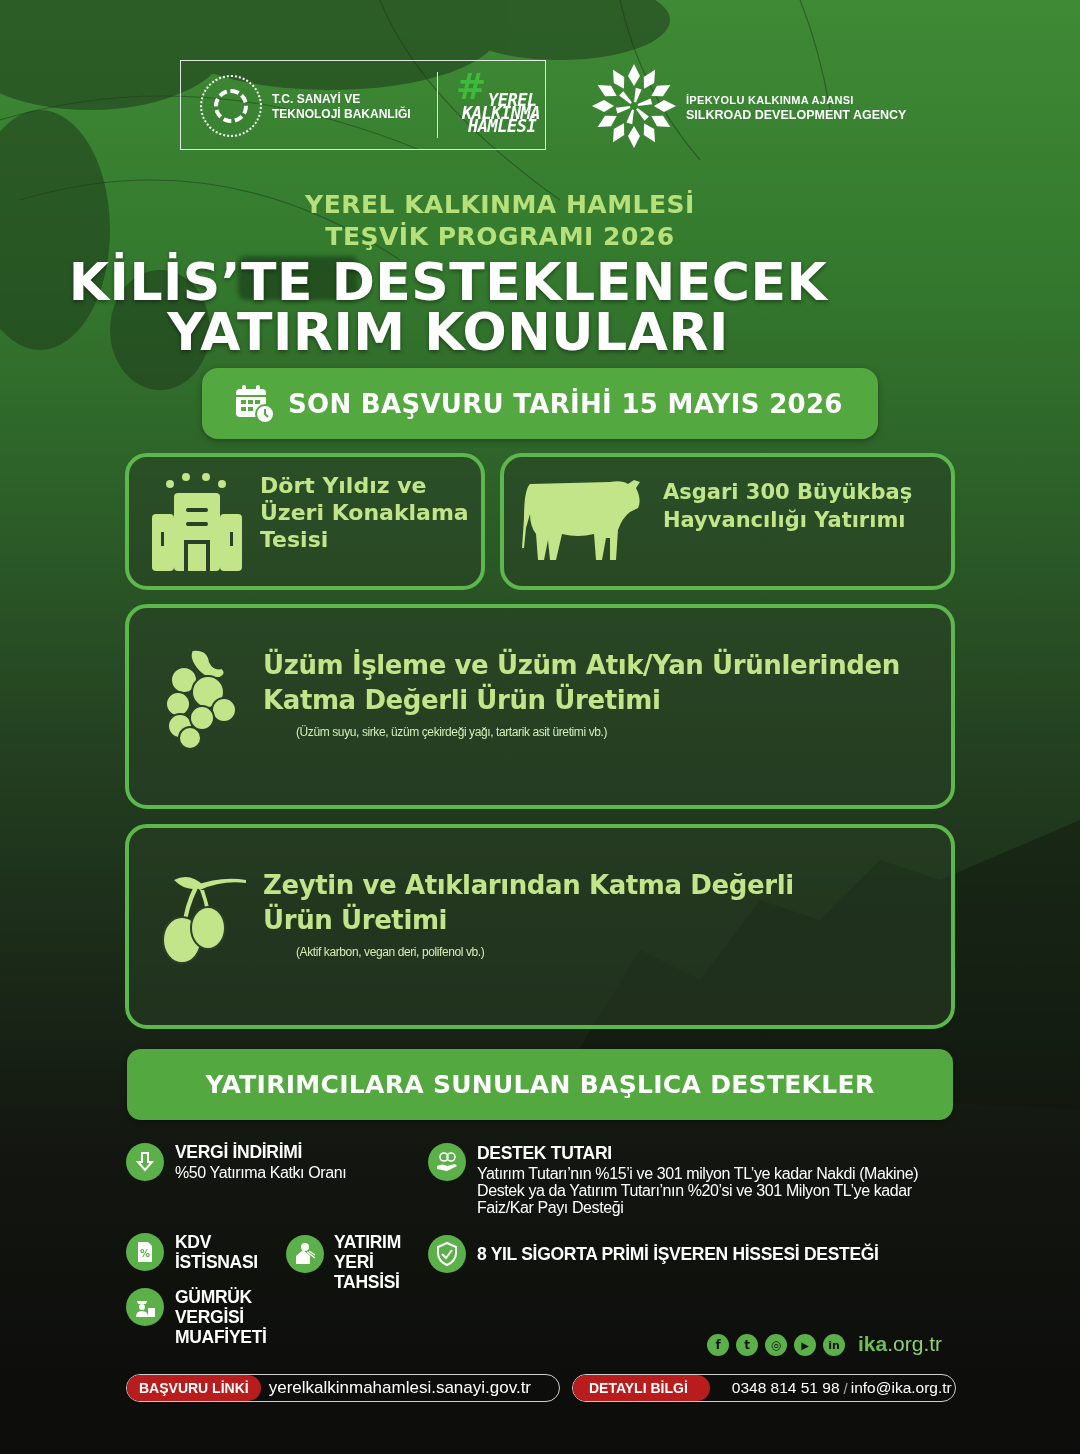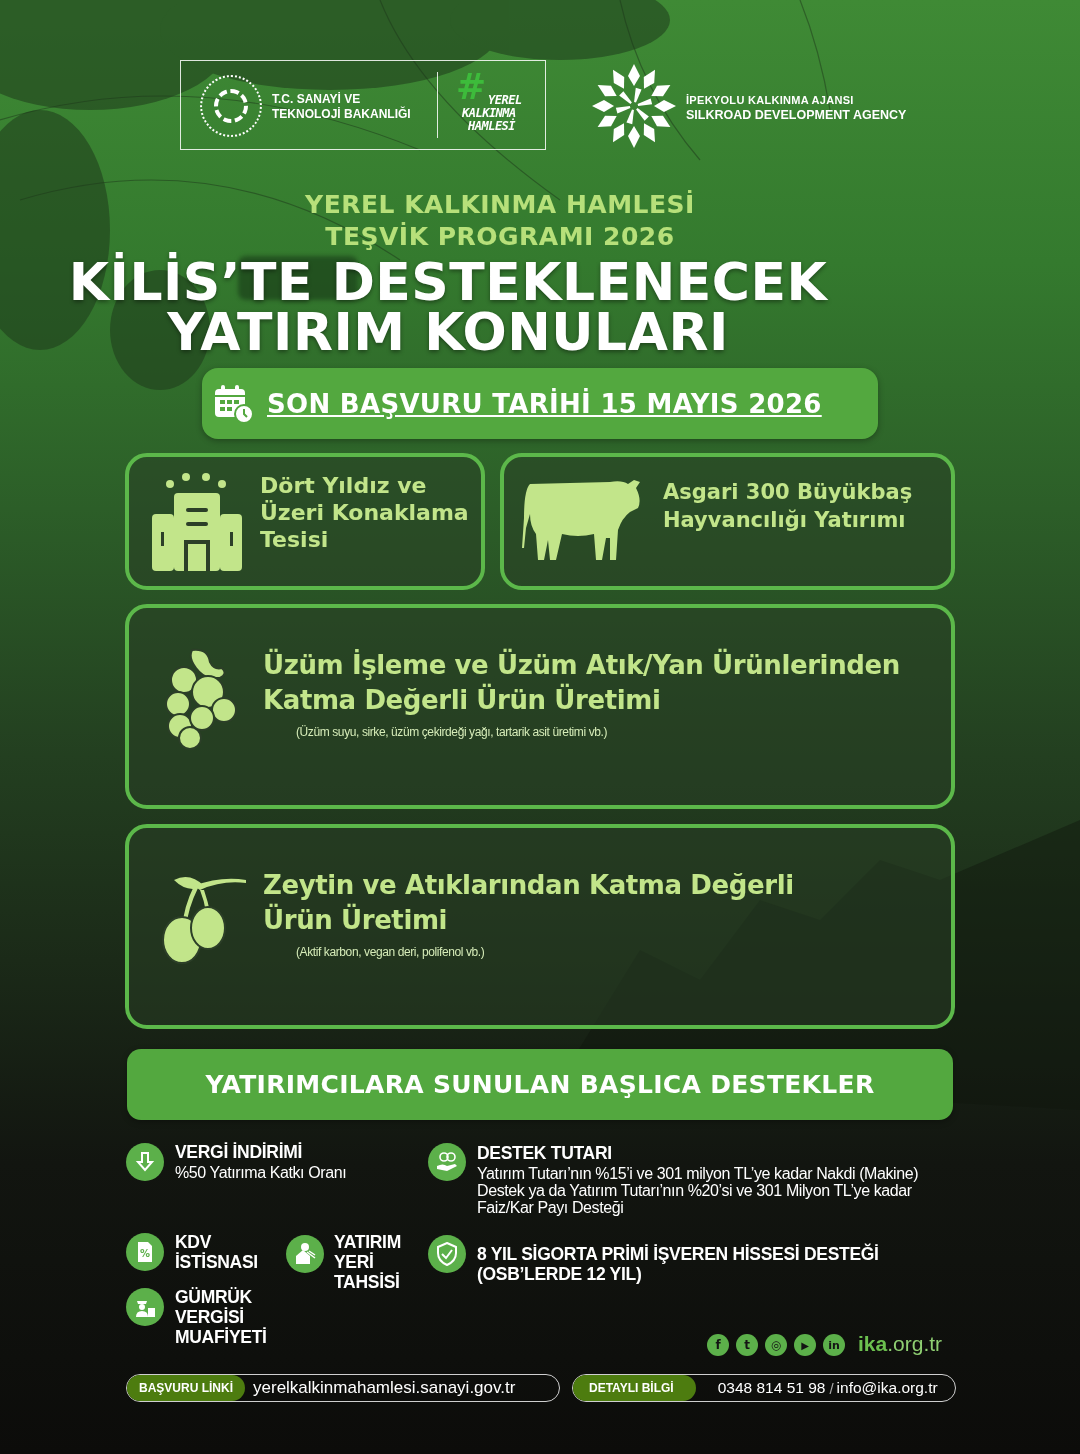--- a/index.html
+++ b/index.html
@@ -23,21 +23,21 @@
     display: flex; align-items: center; justify-content: center;
   }
   .ministry-emblem .gear { width: 34px; height: 34px; border: 4px dashed #fff; border-radius: 50%; }
   .ministry-name {
     position: absolute; left: 272px; top: 92px; font-size: 12px; font-weight: bold; line-height: 15px; color: #fff;
     font-family: "Liberation Sans", sans-serif;
   }
   .header-divider { position: absolute; left: 437px; top: 72px; width: 1px; height: 66px; background: rgba(255,255,255,0.85); }
   .ykh-logo { position: absolute; left: 456px; top: 72px; width: 80px; height: 70px; }
   .ykh-hash { position: absolute; left: 0; top: -6px; font-size: 36px; font-weight: bold; color: #3dbb3b; }
-  .ykh-text { position: absolute; left: 6px; top: 22px; font-size: 12px; font-style: italic; font-weight: bold; line-height: 13px; color: #fff; font-family: "DejaVu Sans Mono", monospace; letter-spacing: -0.5px; }
+  .ykh-text { position: absolute; left: 6px; top: 22px; font-size: 17px; font-style: italic; font-weight: bold; line-height: 13px; color: #fff; font-family: "DejaVu Sans Mono", monospace; letter-spacing: -0.5px; }
   .ika-logo { position: absolute; left: 590px; top: 62px; width: 88px; height: 88px; }
   .ika-name { position: absolute; left: 686px; top: 92px; font-family: "Liberation Sans", sans-serif; color: #fff; }
   .ika-name .l1 { font-size: 11px; font-weight: bold; letter-spacing: 0.3px; line-height: 16px; }
   .ika-name .l2 { font-size: 12.5px; font-weight: bold; line-height: 14px; }
 
   .subtitle {
     position: absolute; left: 0; width: 1000px; text-align: center; color: #b7e07a;
     font-size: 25px; font-weight: bold; letter-spacing: 0.5px; font-family: "DejaVu Sans", sans-serif;
   }
   .main-title {
@@ -45,23 +45,22 @@
     font-size: 52px; font-weight: bold; letter-spacing: 0.5px; font-family: "DejaVu Sans", sans-serif;
     text-shadow: 0 2px 4px rgba(0,0,0,0.4);
   }
   .title-shadow-bar {
     position: absolute; left: 238px; top: 256px; width: 120px; height: 44px;
     background: rgba(20,50,20,0.55); border-radius: 8px; filter: blur(2px);
   }
   .deadline-pill {
     position: absolute; left: 202px; top: 368px; width: 676px; height: 71px;
     background: #53a83f; border-radius: 16px;
-    display: flex; align-items: center; padding-left: 11px;
+    display: flex; align-items: center; padding-left: 32px;
     box-shadow: 0 2px 6px rgba(0,0,0,0.3);
-    text-decoration: underline;
   }
   .deadline-pill .label { margin-left: 12px; font-size: 26px; font-weight: bold; color: #fff; letter-spacing: 0.3px; }
   .card {
     position: absolute; border: 4px solid #5cb84a; border-radius: 22px;
     background: rgba(40,62,36,0.55);
   }
   .card-text { position: absolute; color: #c2e58a; font-weight: bold; font-family: "DejaVu Sans", sans-serif; }
   .card-sub { position: absolute; color: #d6ecb8; font-size: 12px; font-family: Liberation Sans, sans-serif; letter-spacing: -0.4px; margin-left: 32px; }
   .benefits-bar {
     position: absolute; left: 127px; top: 1049px; width: 826px; height: 71px;
@@ -78,22 +77,22 @@
   .b-text { position: absolute; font-size: 16px; color: #fff; line-height: 17px; font-family: "Liberation Sans", sans-serif; letter-spacing: -0.4px; }
   .social { position: absolute; top: 1334px; width: 22px; height: 22px; border-radius: 50%; background: #5cb04a;
     display: flex; align-items: center; justify-content: center; font-size: 12px; font-weight: bold; color: #141414; }
   .site { position: absolute; left: 858px; top: 1332px; font-size: 21px; color: #8fcf72; font-family: "Liberation Sans", sans-serif; }
   .site b { color: #6cc04f; font-weight: bold; }
   .footer-pill {
     position: absolute; top: 1374px; height: 28px; border: 1.5px solid #cfcfcf; border-radius: 14px;
     display: flex; align-items: center;
   }
   .footer-pill .tag {
-    height: 100%; background: #4d7c0f; border-radius: 14px; display: flex; align-items: center;
-    padding: 0 12px; font-size: 12px; font-weight: bold; color: #fff; font-family: "Liberation Sans", sans-serif;
+    height: 100%; background: #b91c1c; border-radius: 14px; display: flex; align-items: center;
+    padding: 0 12px; font-size: 14px; font-weight: bold; color: #fff; font-family: "Liberation Sans", sans-serif;
   }
   .footer-pill .val { padding-left: 8px; font-size: 17px; color: #fff; font-family: "Liberation Sans", sans-serif; }
 </style>
 </head>
 <body>
 
 <svg class="foliage" viewBox="0 0 1080 1454">
   <g fill="#1e3a1b" opacity="0.55">
     <ellipse cx="90" cy="40" rx="140" ry="70"></ellipse>
     <ellipse cx="330" cy="30" rx="170" ry="60"></ellipse>
@@ -302,21 +301,20 @@
 </div>
 
 <div class="benefit-icon" style="left:428px;top:1235px">
   <svg width="22" height="24" viewBox="0 0 22 24">
       <path d="M11 1 L20 5 V11 Q20 19 11 23 Q2 19 2 11 V5 Z" fill="none" stroke="#fff" stroke-width="2"></path>
       <path d="M6 12 L10 16 L16 8" fill="none" stroke="#fff" stroke-width="2"></path>
     </svg>
 </div>
 <div class="b-title" style="left:477px;top:1244px;line-height:20px">
   <div>8 YIL SİGORTA PRİMİ İŞVEREN HİSSESİ DESTEĞİ</div>
-  <div>(OSB’LERDE 12 YIL)</div>
 </div>
 
 <div class="benefit-icon" style="left:126px;top:1288px">
   <svg width="24" height="24" viewBox="0 0 24 24">
       <path d="M4 6 H14 L13 9 H5 Z" fill="#fff"></path>
       <circle cx="9" cy="12" r="3" fill="#fff"></circle>
       <path d="M3 22 Q3 16 9 16 Q15 16 15 22 Z" fill="#fff"></path>
       <rect x="15" y="13" width="7" height="9" fill="#fff"></rect>
     </svg>
 </div>

